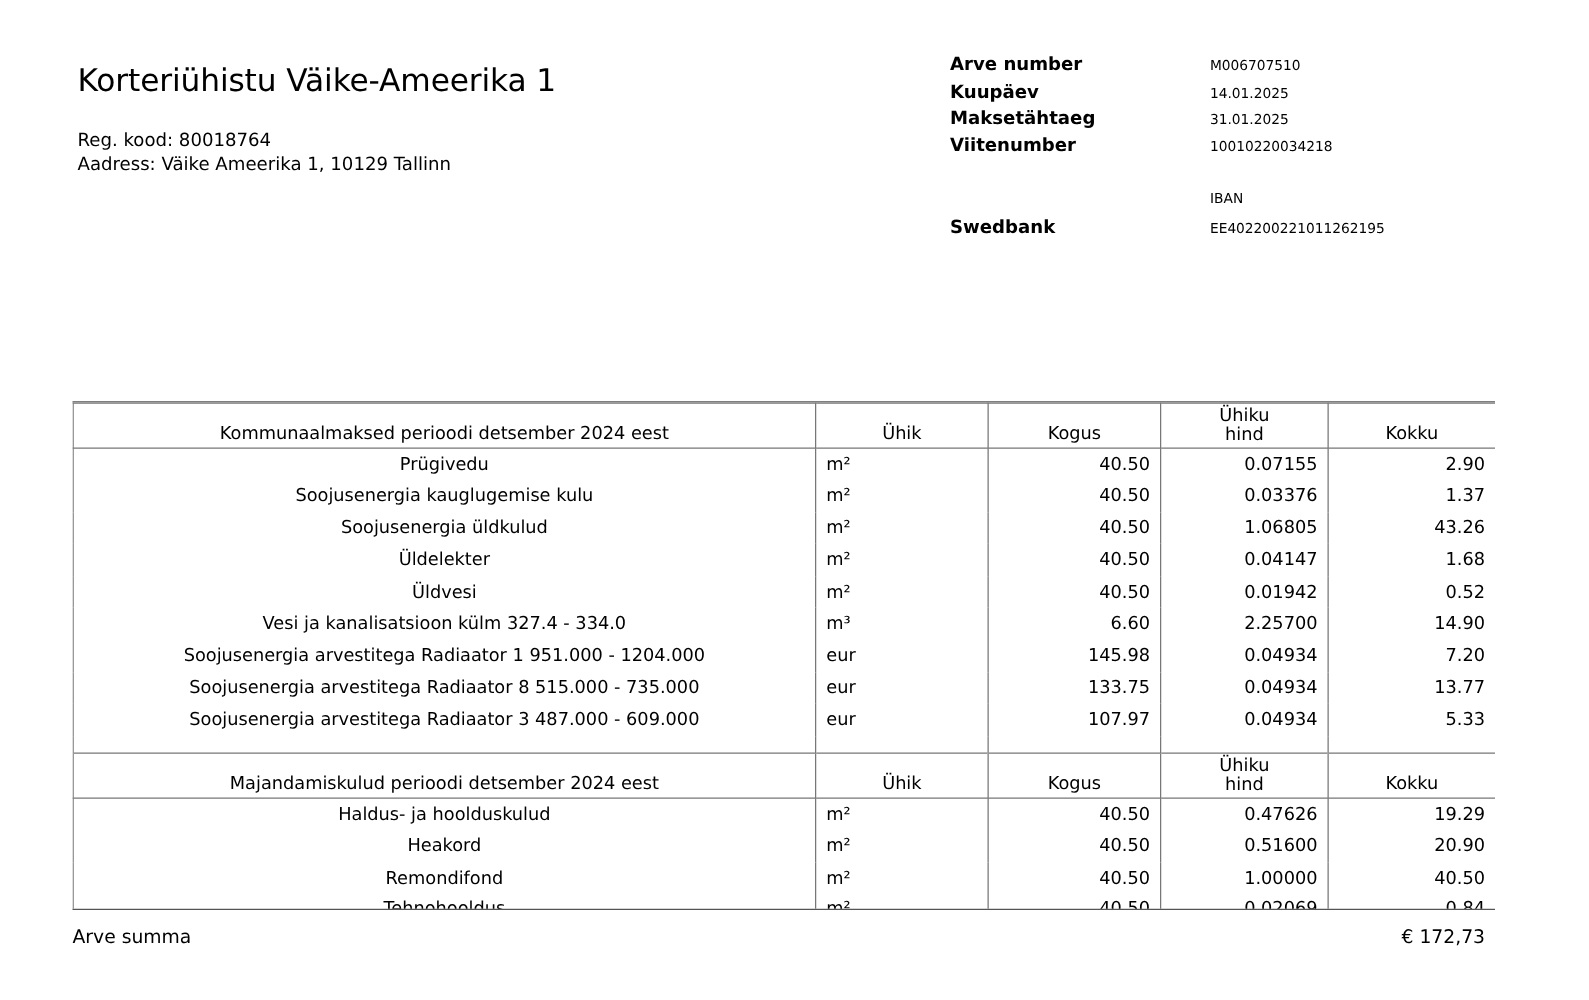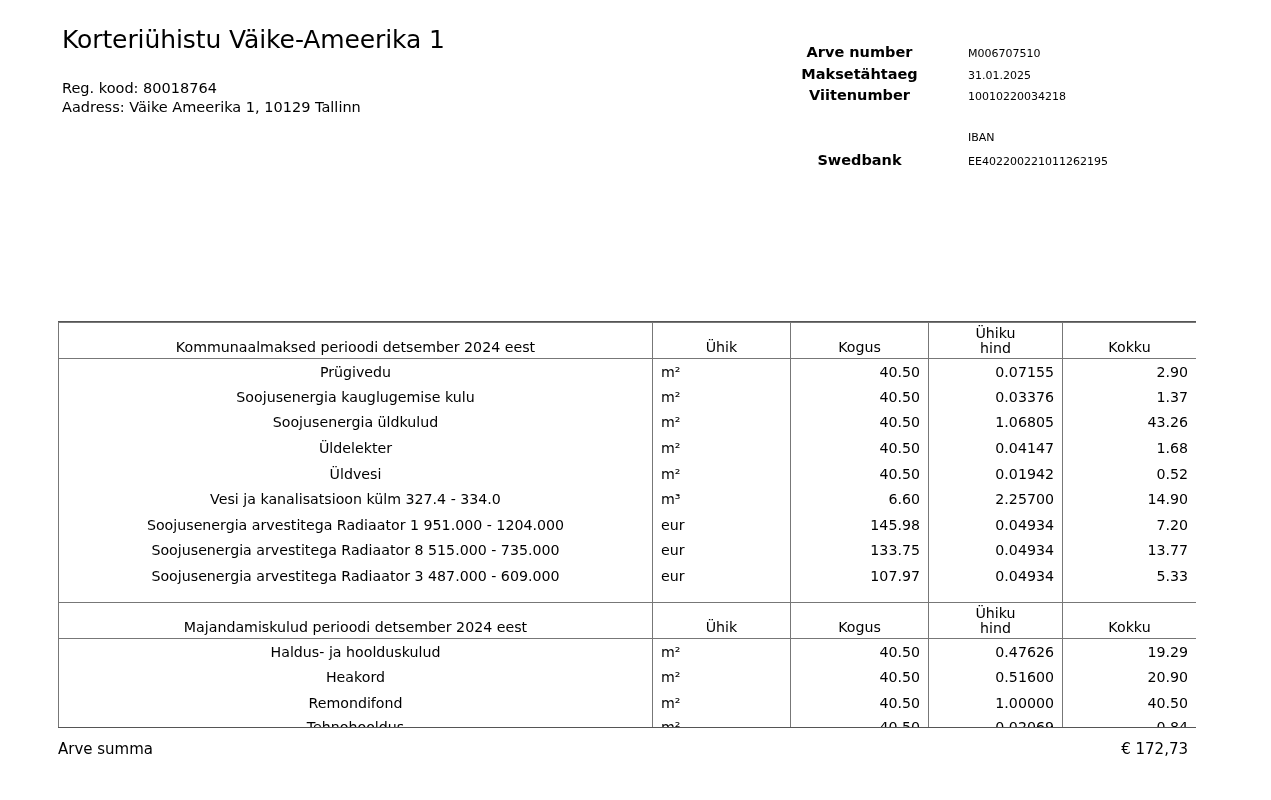--- a/index.html
+++ b/index.html
@@ -19,21 +19,21 @@
   
   .header {
     position: absolute;
     top: 0; left: 0;
     width: 1271px;
     height: 300px;
   }
   .org-block {
     position: absolute;
     left: 62px;
-    top: 24px;
+    top: 49px;
     width: 600px;
   }
   .org-title {
     font-size: 25px;
     font-weight: normal;
     line-height: 1.25;
     letter-spacing: -0.1px;
     white-space: nowrap;
   }
   .org-lines {
@@ -49,21 +49,21 @@
     top: 44px;
     width: 440px;
   }
   .meta-row {
     display: flex;
     align-items: baseline;
     height: 21.5px;
   }
   .meta-label {
     width: 208px;
-    text-align: center;
+    text-align: left;
     font-size: 14.5px;
     font-weight: bold;
     padding-right: 9px;
     box-sizing: border-box;
     white-space: nowrap;
   }
   .meta-value {
     font-size: 11px;
     font-weight: normal;
     white-space: nowrap;
@@ -170,20 +170,24 @@
     <div class="org-lines">
       <div class="org-line">Reg. kood: 80018764</div>
       <div class="org-line">Aadress: Väike Ameerika 1, 10129 Tallinn</div>
     </div>
   </div>
 
   <div class="meta-block">
     <div class="meta-row">
       <div class="meta-label">Arve number</div>
       <div class="meta-value">M006707510</div>
+    </div>
+    <div class="meta-row">
+      <div class="meta-label">Kuupäev</div>
+      <div class="meta-value">14.01.2025</div>
     </div>
     <div class="meta-row">
       <div class="meta-label">Maksetähtaeg</div>
       <div class="meta-value">31.01.2025</div>
     </div>
     <div class="meta-row">
       <div class="meta-label">Viitenumber</div>
       <div class="meta-value">10010220034218</div>
     </div>
 

